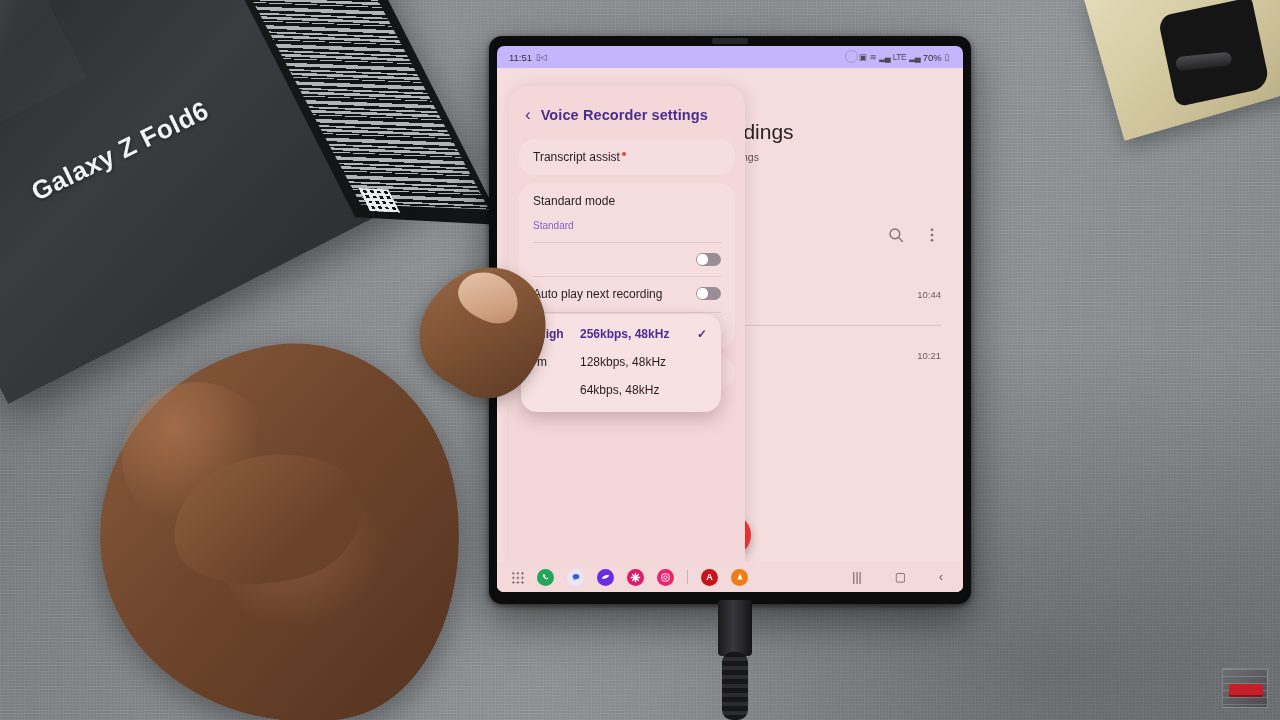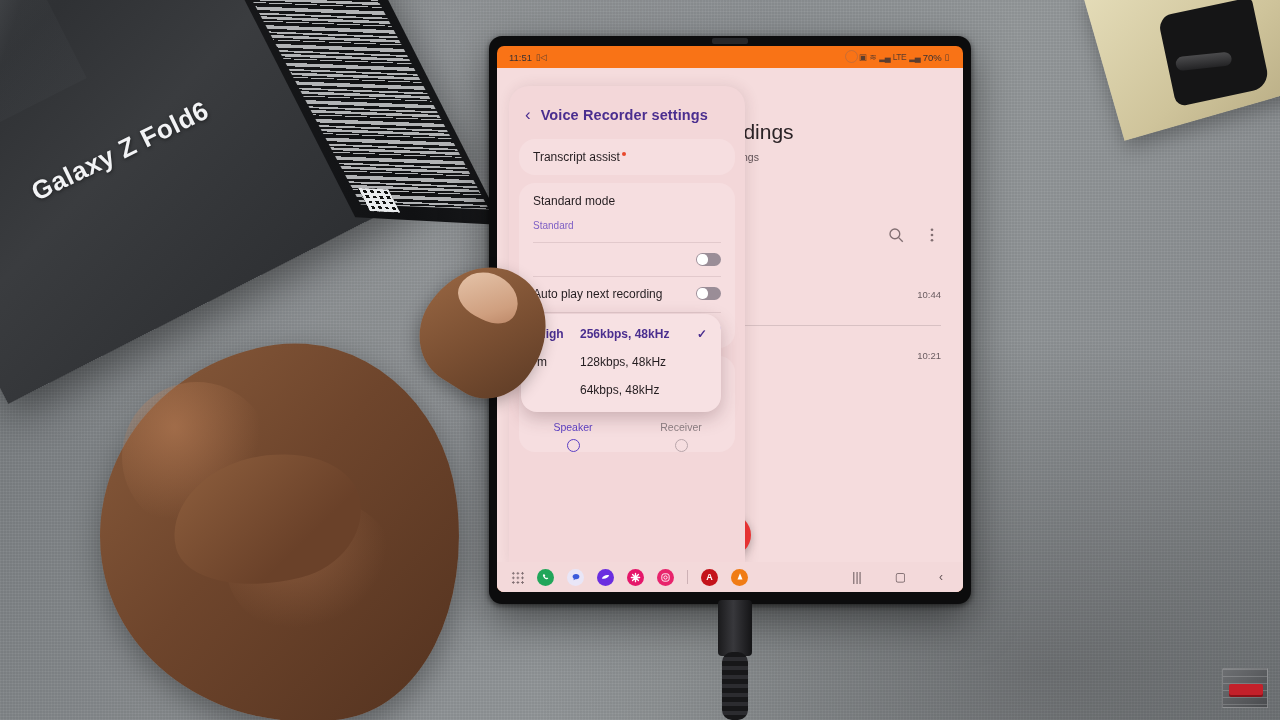--- a/index.html
+++ b/index.html
@@ -103,21 +103,21 @@
     border-radius:13px;
     box-shadow:0 16px 44px rgba(0,0,0,.5), 0 2px 6px rgba(0,0,0,.6);
     padding:4px 5px 16px 5px;
   }
   .hinge-notch {
     position:absolute; left:50%; top:2px; transform:translateX(-50%);
     width:36px; height:6px; background:#26272a; border-radius:2px;
   }
   .screen {
     position:absolute; left:8px; top:10px; right:8px; bottom:12px;
-    background:#f97316;
+    background:#c4b5fd;
     border-radius:7px;
     overflow:hidden;
   }
 
   
   .statusbar {
     height:22px; display:flex; align-items:center;
     justify-content:space-between; padding:0 14px 0 12px;
     font-size:9.5px; color:#3a3133;
   }
@@ -468,44 +468,20 @@
           <div class="row row-div">
             <span class="row-label">Save recent searches</span>
             <span class="toggle on">
                 <span class="knob"></span>
               </span>
           </div>
         </div>
 
         <div class="card">
           <div class="section-title">Audio playback</div>
-          <div class="playback">
-            <div class="pb-opt sel">
-              <div class="pb-ico">
-                <svg width="19" height="19" viewBox="0 0 24 24" fill="none" stroke="#5b3fc4" stroke-width="1.7">
-                  <path d="M4 9.5h3.5L12 5.5v13L7.5 14.5H4z" fill="#5b3fc4" stroke="none"></path>
-                  <path d="M15.5 9a4.5 4.5 0 0 1 0 6"></path>
-                    <path d="M18 6.8a8 8 0 0 1 0 10.4"></path>
-                </svg>
-              </div>
-              <div class="pb-lbl">Speaker</div>
-              <div class="pb-radio"></div>
-            </div>
-            <div class="pb-opt unsel">
-              <div class="pb-ico">
-                <svg width="19" height="19" viewBox="0 0 24 24" fill="none" stroke="#8b7f83" stroke-width="1.7">
-                  <path d="M7 4.5c-2 1-3 3-2.2 5.2 1.2 3.4 4.1 6.3 7.5 7.5 2.2.8 4.2-.2 5.2-2.2l-3-2-1.8 1.6c-1.7-.9-3-2.2-3.9-3.9L10.4 8z"></path>
-                  <path d="M16 5.5a5.5 5.5 0 0 1 3 3"></path>
-                    <path d="M14.8 8.2a3 3 0 0 1 1.6 1.6"></path>
-                </svg>
-              </div>
-              <div class="pb-lbl">Receiver</div>
-              <div class="pb-radio"></div>
-            </div>
-          </div>
         </div>
 
         <div class="dropdown">
           <div class="dd-item sel">
             <span class="dd-q">High</span>
             <span>256kbps, 48kHz</span>
             <span class="dd-check">✓</span>
           </div>
           <div class="dd-item">
             <span class="dd-q">m</span>

